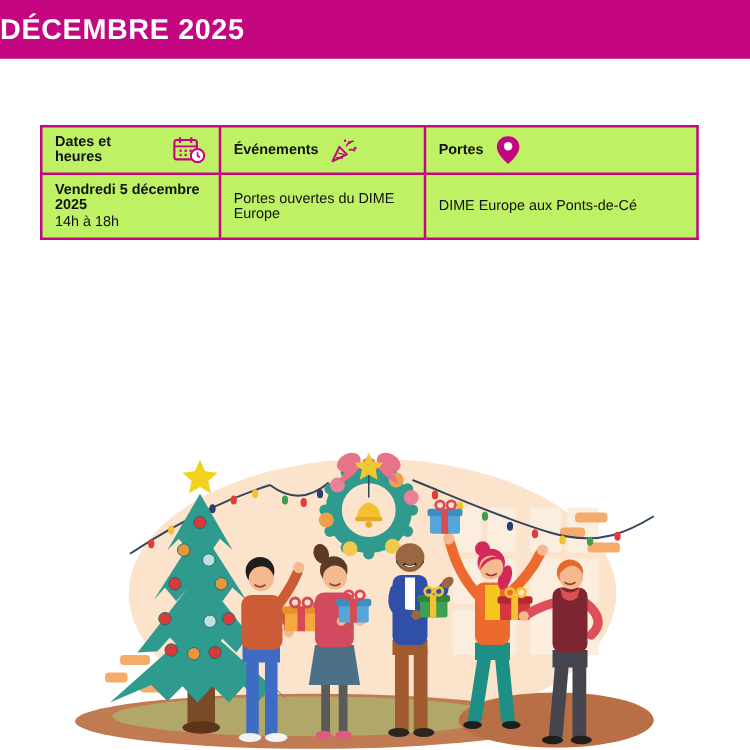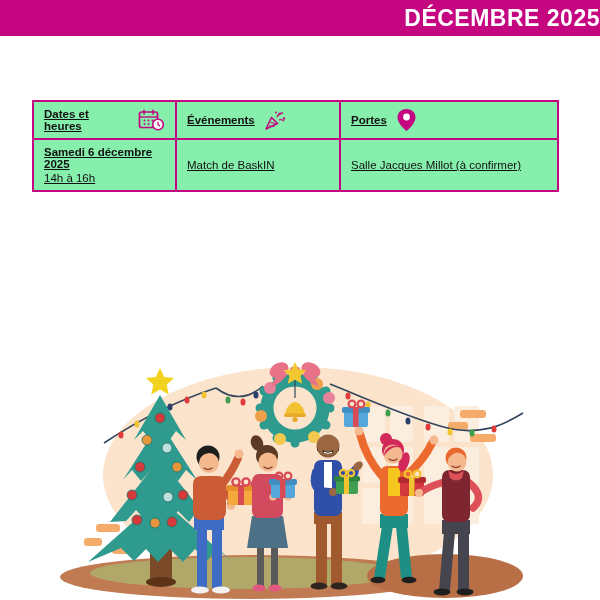--- a/index.html
+++ b/index.html
@@ -1,30 +1,30 @@
 <!DOCTYPE html>
 <html><head>
 <meta charset="utf-8">
 <style>
   * { margin:0; padding:0; box-sizing:border-box; }
   html,body { width:600px; height:600px; background:#ffffff; overflow:hidden;
               font-family:"Liberation Sans", sans-serif; }
   .page { position:relative; width:600px; height:600px; background:#fff; }
 
   
-  .banner { position:absolute; left:0; top:0; width:600px; height:36px;
-            background:#C40680; display:flex; align-items:center; justify-content:flex-end; }
+  .banner { position:absolute; left:0; top:0; width:600px; height:47px;
+            background:#C40680; display:flex; align-items:center; justify-content:flex-start; }
   .banner h1 { color:#fff; font-size:23px; font-weight:bold; letter-spacing:.5px; }
 
   
   table.events { position:absolute; left:32px; top:100px; width:525px;
                  border-collapse:collapse; table-layout:fixed;
                  font-size:11.5px; color:#111; }
   table.events th, table.events td { border:2px solid #C40680; vertical-align:middle;
-                 padding:6px 10px; text-align:left; background:#86efac;text-decoration:underline; }
+                 padding:6px 10px; text-align:left; background:#bef264; }
   table.events th { height:36px; font-weight:bold; }
   table.events td { height:50px; }
   col.c1{width:143px;} col.c2{width:164px;} col.c3{width:218px;}
   .hdr { display:flex; align-items:center; gap:9px; }
   .hdr svg { flex:0 0 auto; }
   .dt-line1 { font-weight:bold; display:block; margin-bottom:2px; }
   .dt-line2 { display:block; }
 
   
   .illu { position:absolute; left:0; top:340px; width:600px; height:260px; }
@@ -86,25 +86,25 @@
               <path d="M10.5,1 C5,1 1.5,5 1.5,9.5 c0,6.5 9,13.5 9,13.5 s9,-7 9,-13.5 C19.5,5 16,1 10.5,1 Z" fill="#C40680"></path>
               <circle cx="10.5" cy="9" r="3.4" fill="#ffffff"></circle>
             </svg>
           </span>
         </th>
       </tr>
     </thead>
     <tbody>
       <tr>
         <td>
-          <span class="dt-line1">Samedi 6 décembre 2025</span>
-          <span class="dt-line2">14h à 16h</span>
+          <span class="dt-line1">Vendredi 5 décembre 2025</span>
+          <span class="dt-line2">14h à 18h</span>
         </td>
-        <td>Match de BaskIN</td>
-        <td>Salle Jacques Millot (à confirmer)</td>
+        <td>Portes ouvertes du DIME Europe</td>
+        <td>DIME Europe aux Ponts-de-Cé</td>
       </tr>
     </tbody>
   </table>
 
   <svg class="illu" viewBox="0 0 600 260">
 
     <ellipse cx="298" cy="135" rx="195" ry="108" fill="#FBE3CC"></ellipse>
 
     <g fill="#FCEEDF">
       <rect x="362" y="66" width="23" height="36" rx="2"></rect>

